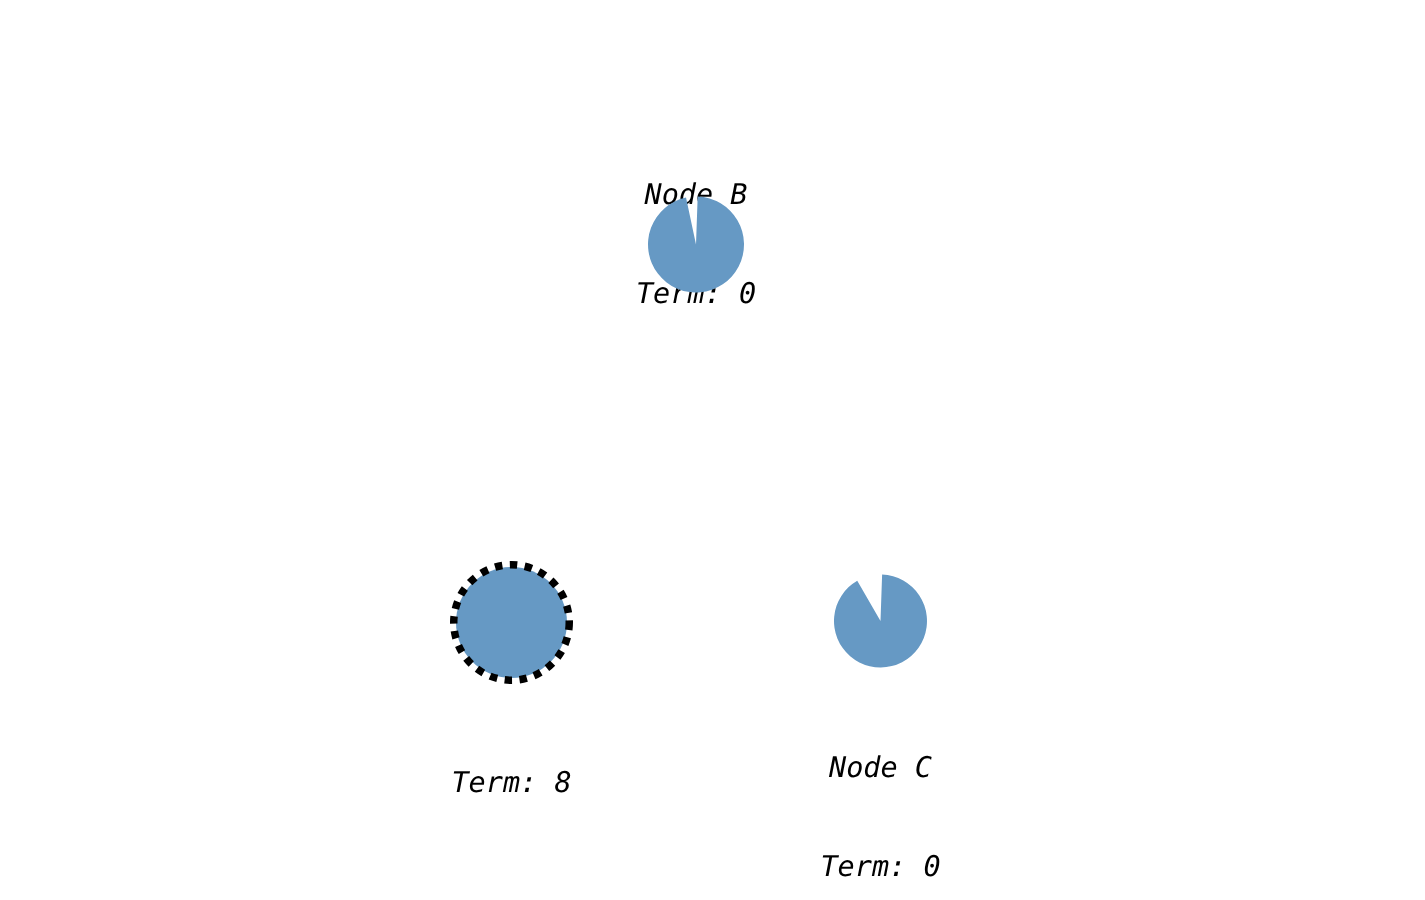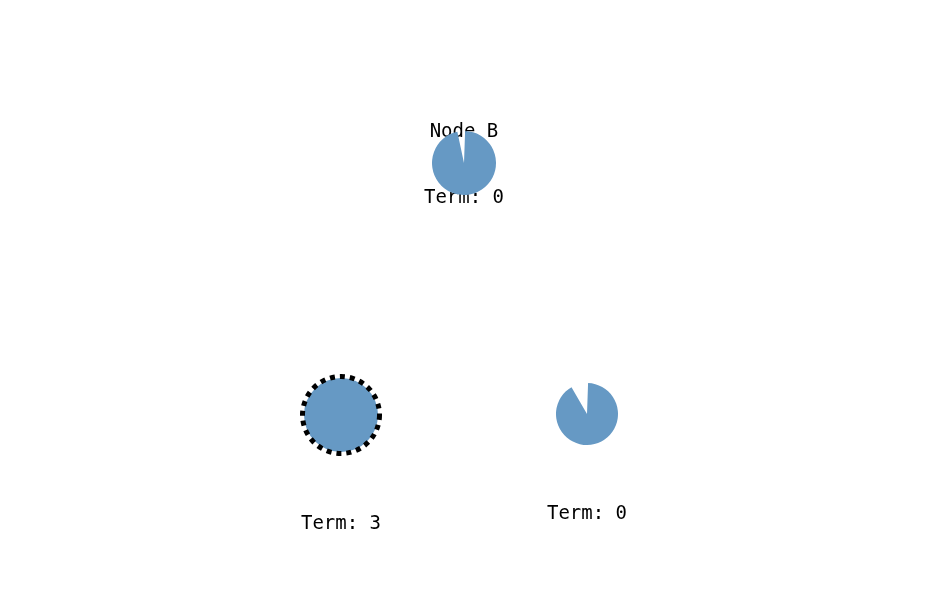--- a/index.html
+++ b/index.html
@@ -15,20 +15,21 @@
     overflow: hidden;
     font-family: "DejaVu Sans Mono", "Liberation Mono", monospace;
     color: #000000;
   }
 
   #canvas {
     position: absolute;
     left: 0; top: 0;
     width: 950px;
     height: 600px;
+    font-style: italic;
   }
 
   .node-group {
     position: absolute;
   }
 
   .node-label {
     position: absolute;
     text-align: center;
     font-family: "DejaVu Sans Mono", "Liberation Mono", monospace;
@@ -69,31 +70,32 @@
   <div class="node-group">
 
     <div class="node-shape-wrap" id="shape-a" style="left: 299px; top: 373px;">
       <svg id="svg-a" xmlns="http://www.w3.org/2000/svg" width="84" height="84" viewBox="0 0 84 84">
           <circle cx="42" cy="42" r="37" fill="#6699c4"></circle>
           <circle cx="42" cy="42" r="38.5" fill="none" stroke="#000000" stroke-width="5" stroke-dasharray="5 5" stroke-linecap="butt"></circle>
         </svg>
     </div>
 
     <div class="node-label" id="label-a" style="width: 400px; left: 141px; top: 467px;">
-      <span class="label-line">Term: 3</span>
+      <span class="label-line">Term: 8</span>
       
     </div>
   </div>
 
   <div class="node-group">
 
     <div class="node-shape-wrap" id="shape-c" style="left: 554px; top: 381px;">
       <svg id="svg-c" xmlns="http://www.w3.org/2000/svg" width="66" height="66" viewBox="0 0 66 66">
           <path d="M 33 33 L 34.08 2.02 A 31 31 0 1 1 17.50 6.15 Z" fill="#6699c4"></path>
         </svg>
     </div>
 
     <div class="node-label" id="label-c" style="width: 400px; left: 387px; top: 457px;">
+      <span class="label-line">Node C</span>
       <span class="label-line">Term: 0</span>
     </div>
   </div>
 
 </div>
 
 </body></html>

